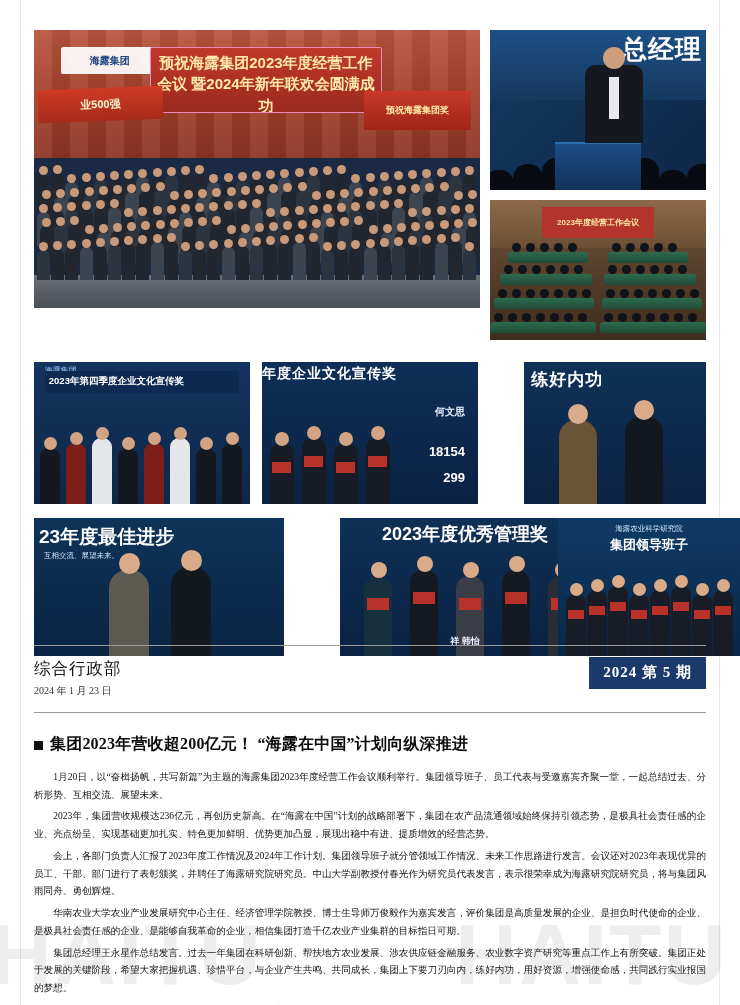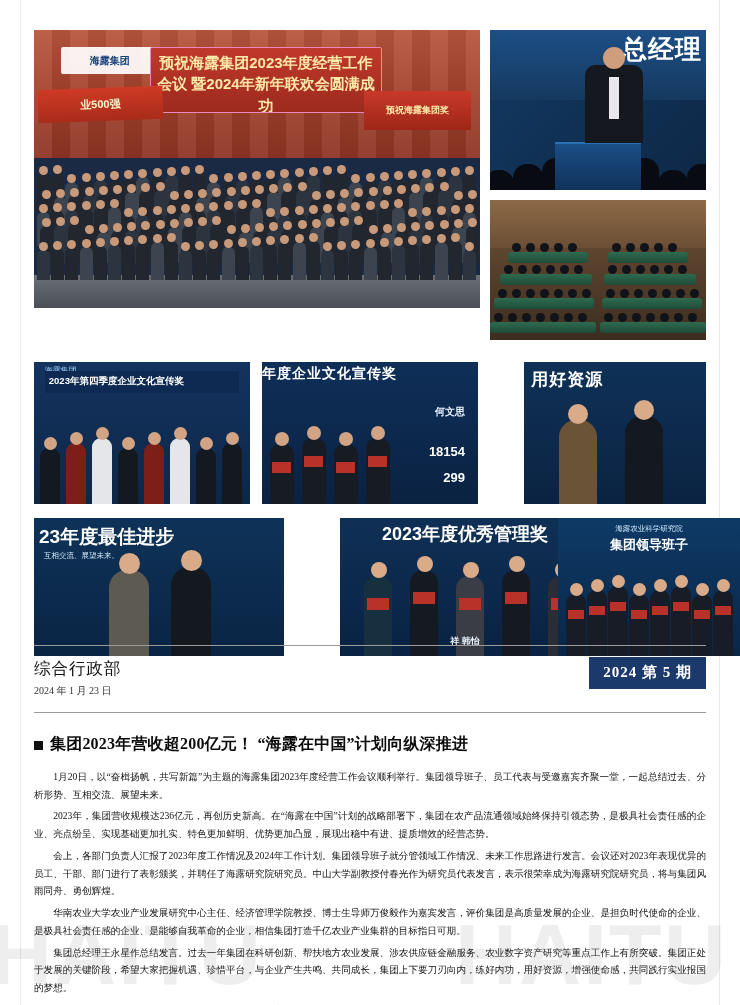--- a/index.html
+++ b/index.html
@@ -548,20 +548,21 @@
           <i style="left: 168px; height: 20px;"></i>
           <i style="left: 197px; height: 26px;"></i>
         </div>
       <div class="podium"></div>
       <div class="man"></div>
     </div>
 
     <div class="ph" id="p3">
       <div class="bg"></div>
       <div class="stage"></div>
+      <div class="screen">2023年度经营工作会议</div>
       <div id="t3">
           <div class="tbl" style="left: 18px; top: 52px; width: 80px;"></div>
           <div class="seat" style="left: 22px; top: 43px;"></div>
           <div class="seat" style="left: 36px; top: 43px;"></div>
           <div class="seat" style="left: 50px; top: 43px;"></div>
           <div class="seat" style="left: 64px; top: 43px;"></div>
           <div class="seat" style="left: 78px; top: 43px;"></div>
           <div class="tbl" style="left: 118px; top: 52px; width: 80px;"></div>
           <div class="seat" style="left: 122px; top: 43px;"></div>
           <div class="seat" style="left: 136px; top: 43px;"></div>
@@ -650,21 +651,21 @@
             <em></em>
           </i>
           <i style="left: 100px; height: 66px;">
             <em></em>
           </i>
         </div>
     </div>
 
     <div class="ph" id="p6">
       <div class="bg"></div>
-      <div class="hdr">用好资源</div>
+      <div class="hdr">练好内功</div>
       <div class="two" id="r6">
           <i style="left: 24px; background: rgb(107, 83, 56); height: 84px;"></i>
           <i style="left: 90px; background: rgb(20, 24, 33); height: 88px;"></i>
         </div>
     </div>
 
     <div class="ph" id="p7">
       <div class="bg"></div>
       <div class="hdr">23年度最佳进步</div>
       <div class="sub">互相交流、展望未来。</div>

